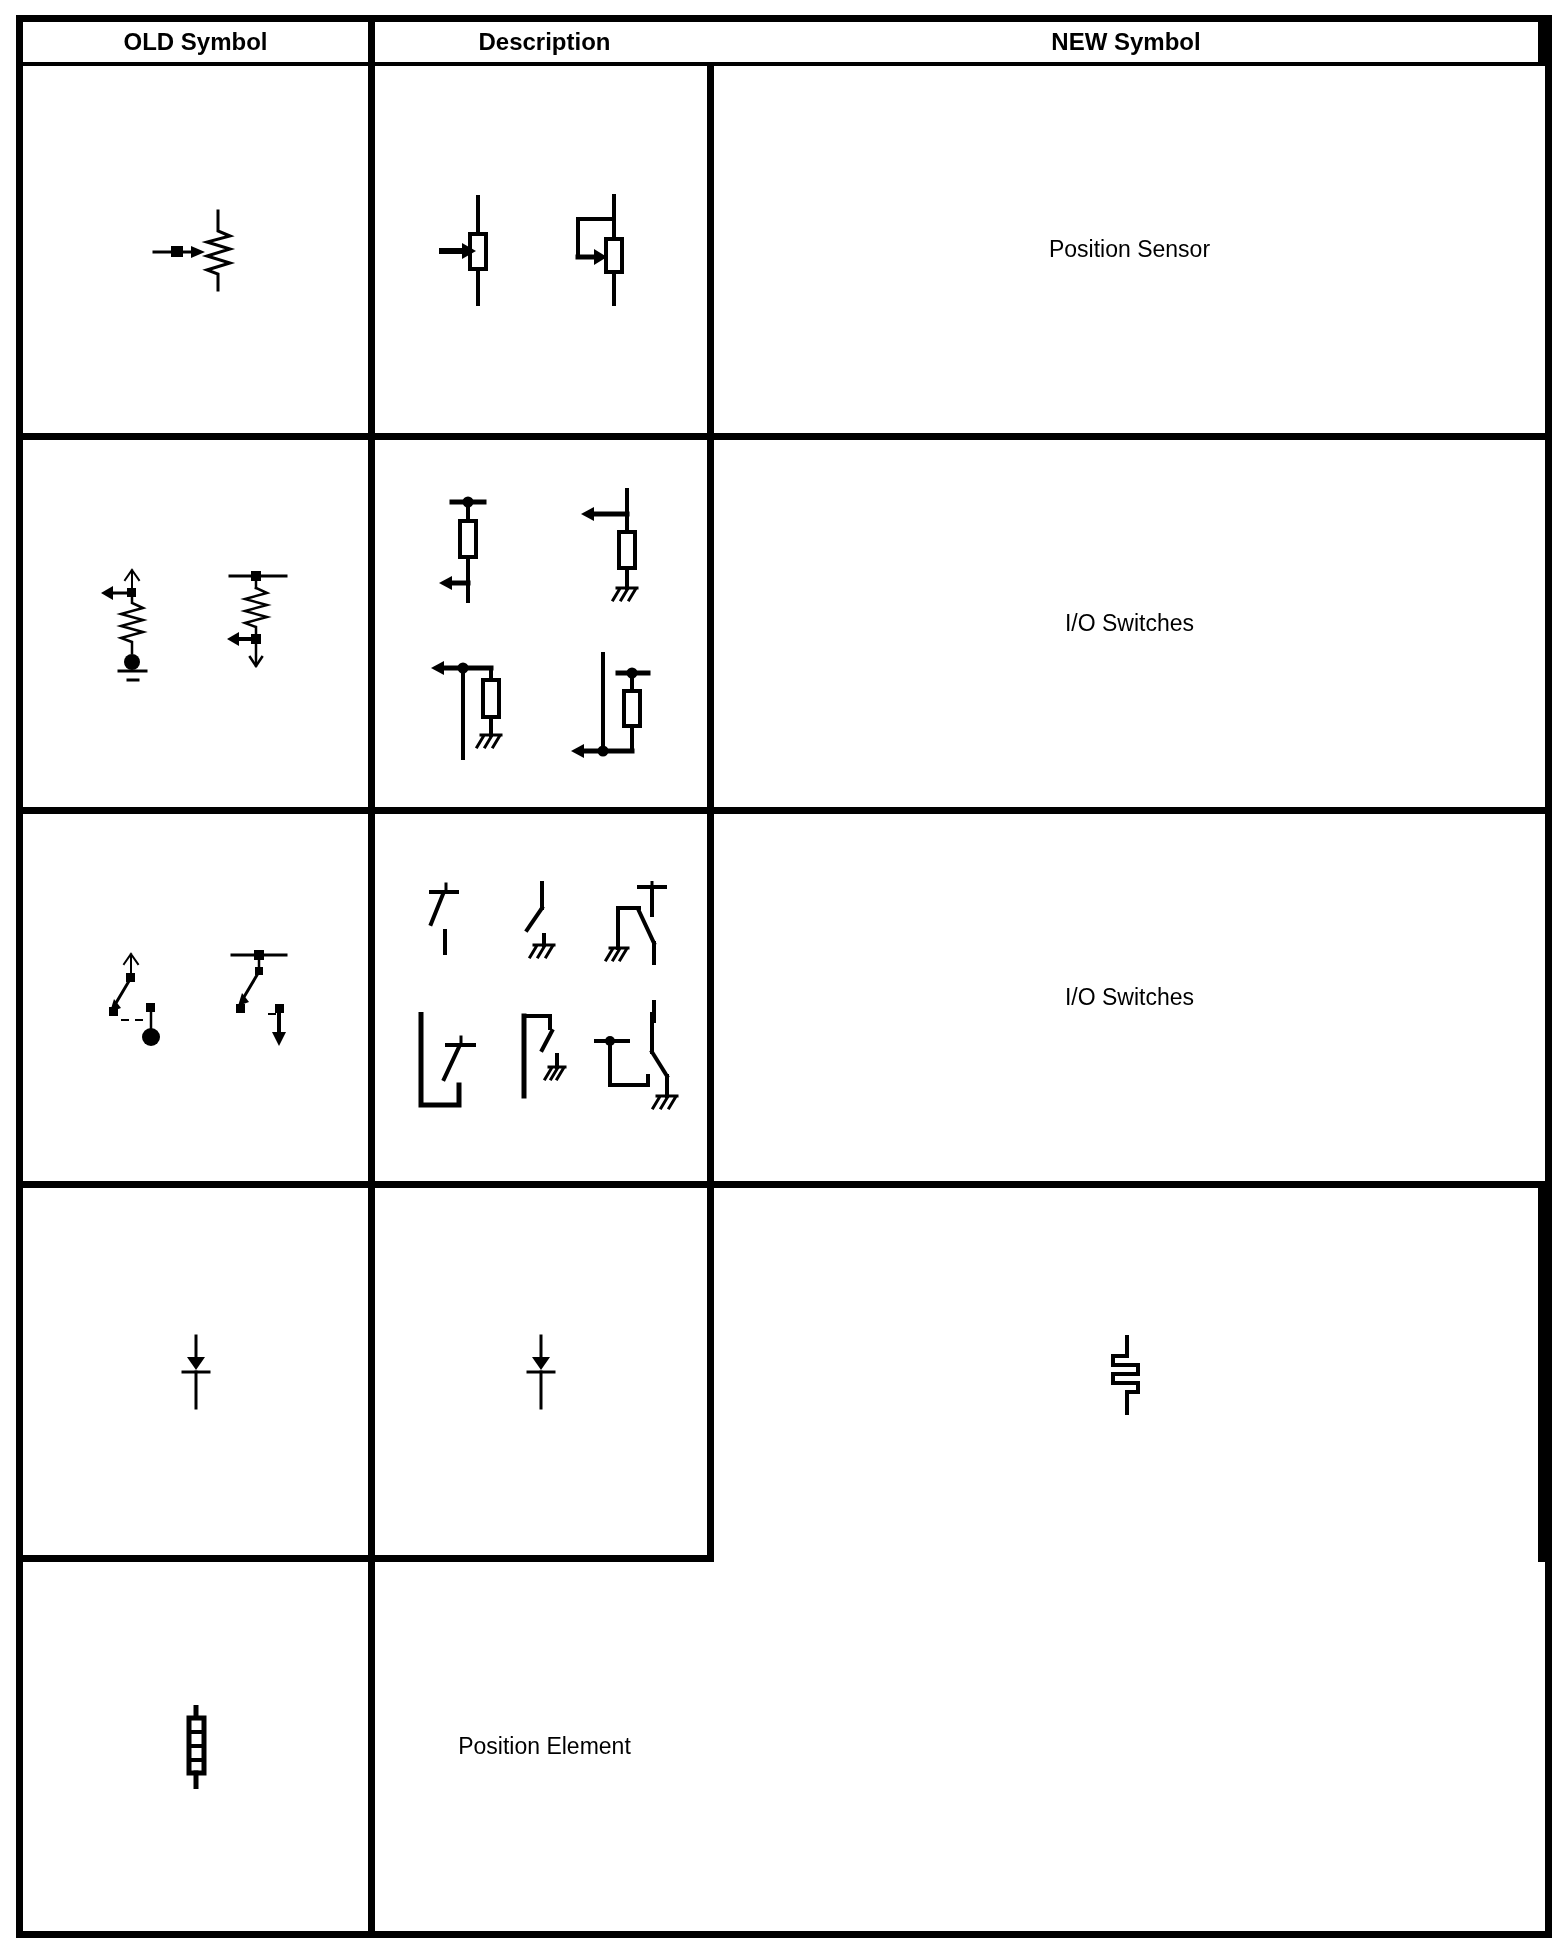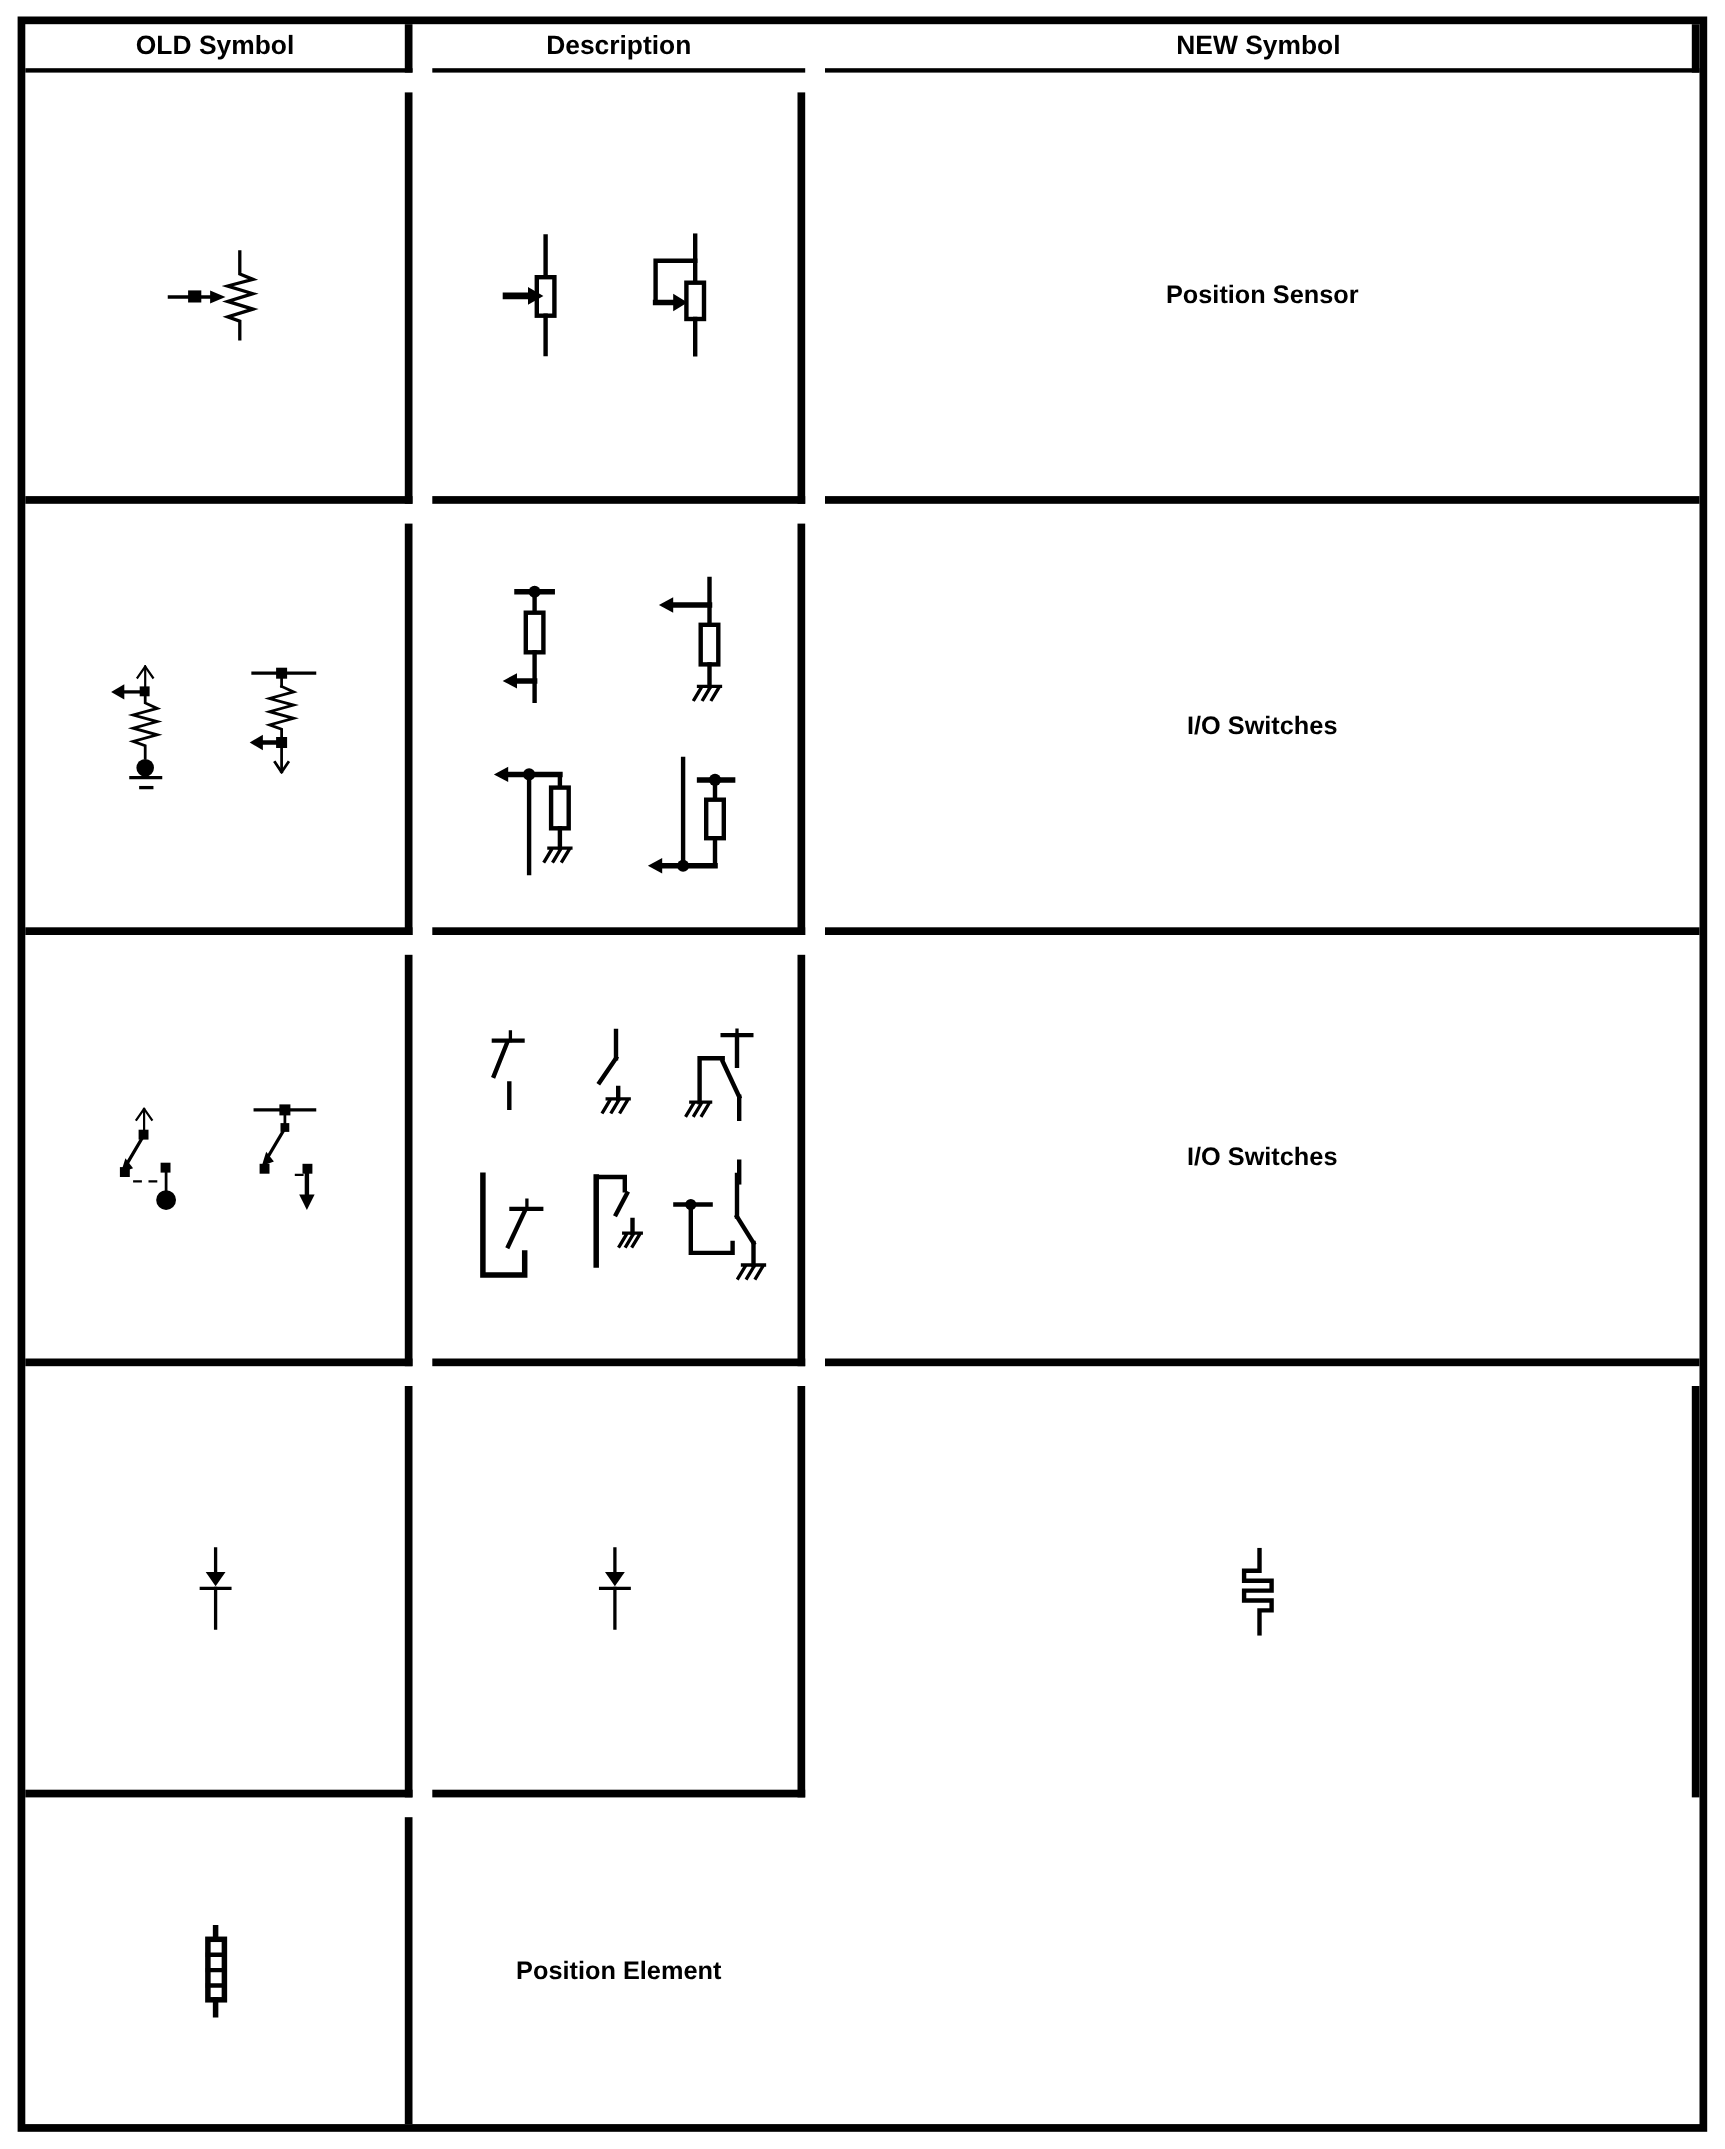--- a/index.html
+++ b/index.html
@@ -7,27 +7,25 @@
     position:relative; width:1568px; height:1954px; background:#ffffff;
     font-family:"Liberation Sans", sans-serif; color:#000;
   }
   .symtable {
     position:absolute; left:16px; top:15px; width:1536px; height:1923px;
     border:7px solid #000; box-sizing:border-box;
     display:grid;
     grid-template-columns:352px 339px 1fr;
     grid-template-rows:44px 374px 374px 374px 374px 1fr;
     background:#fff;
-    gap:18px;
   }
   .cell {
     box-sizing:border-box;
     display:flex; align-items:center; justify-content:center;
     border-bottom:7px solid #000;
-    font-weight:bold;
   }
   .cell.c1, .cell.c2 { border-right:7px solid #000; }
   .cell.head { border-bottom:4px solid #000; font-weight:700; font-size:24px; }
   .cell.lastrow { border-bottom:none; }
   .desc { font-size:23px; text-align:center; }
   .pair { display:flex; align-items:center; }
   .gap55 { gap:55px; } .gap66 { gap:66px; } .gap70 { gap:70px; }
   .grid2x2 {
     display:grid; grid-template-columns:repeat(2,auto);
     column-gap:58px; row-gap:46px; justify-items:center; align-items:center;

